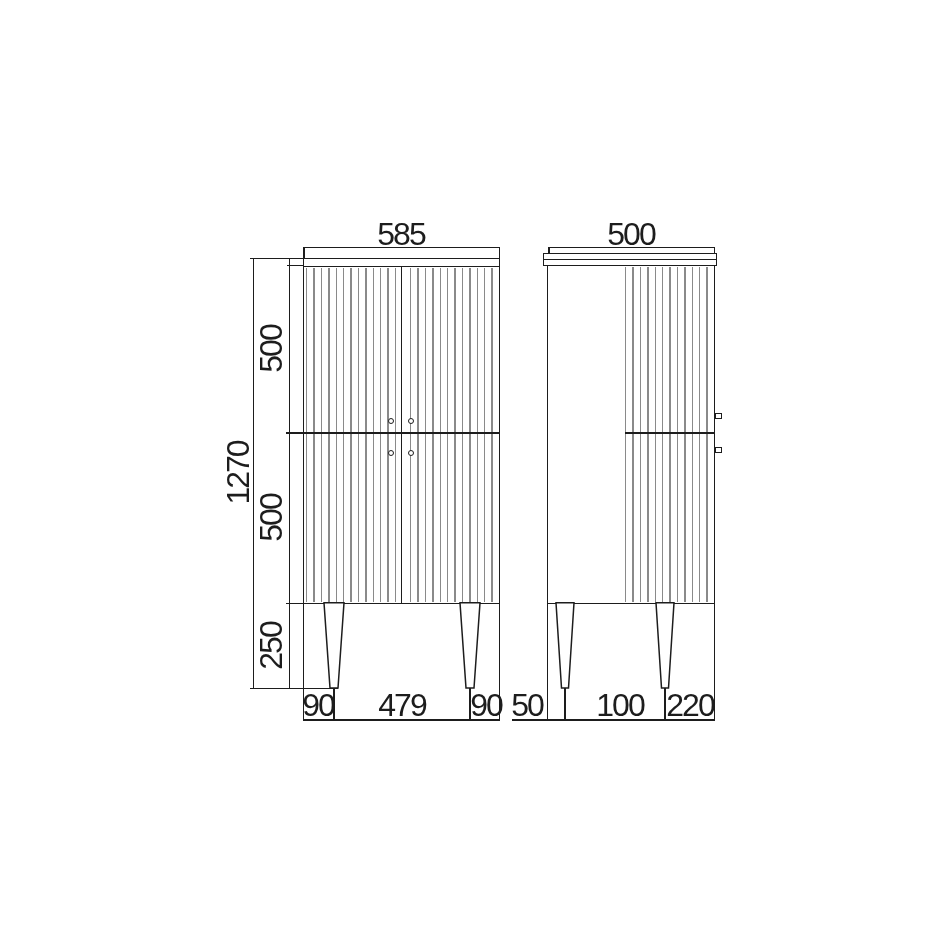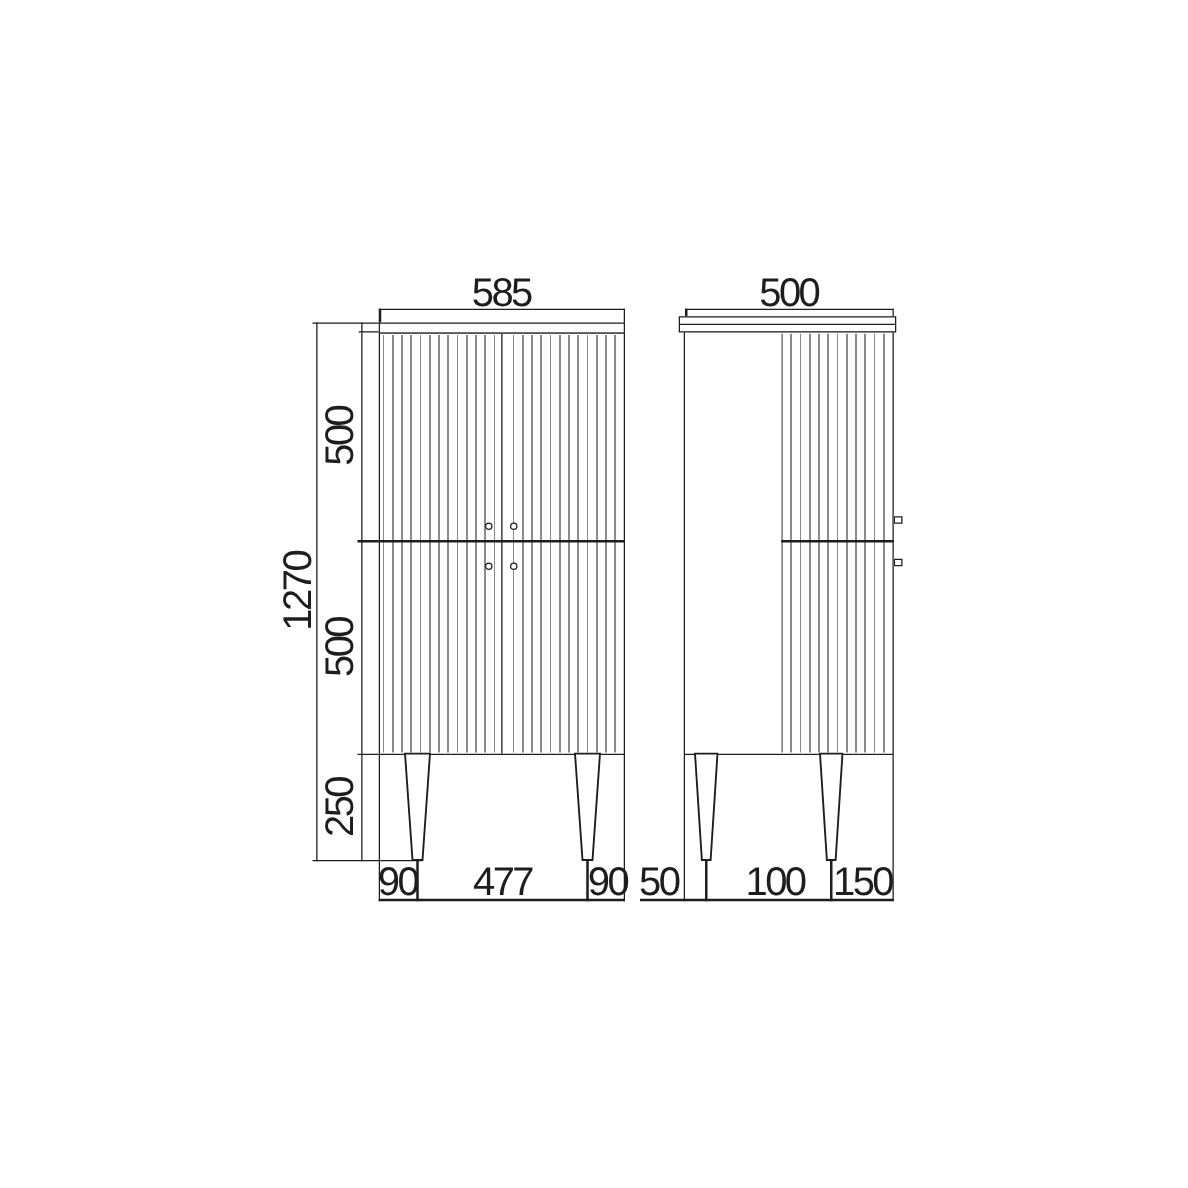--- a/index.html
+++ b/index.html
@@ -99,21 +99,21 @@
     <div class="dim v" style="left:271px;top:349px;">500</div>
     <div class="dim v" style="left:271px;top:518px;">500</div>
     <div class="dim v" style="left:271px;top:646px;">250</div>
 
     <div class="ln" style="left:302.5px;top:604px;width:1.5px;height:116.5px;"></div>
     <div class="ln" style="left:333px;top:688px;width:1.5px;height:32.5px;"></div>
     <div class="ln" style="left:469px;top:688px;width:1.5px;height:32.5px;"></div>
     <div class="ln" style="left:498.5px;top:604px;width:1.5px;height:116.5px;"></div>
     <div class="ln" style="left:303px;top:719px;width:197px;height:1.5px;"></div>
     <div class="dim" style="left:318px;top:705px;">90</div>
-    <div class="dim" style="left:402px;top:705px;">477</div>
+    <div class="dim" style="left:402px;top:705px;">479</div>
     <div class="dim" style="left:486px;top:705px;">90</div>
   </div>
 
   <div class="view">
 
     <div class="ln" style="left:548px;top:246.5px;width:167px;height:1.5px;"></div>
     <div class="ln" style="left:548px;top:246.5px;width:1.5px;height:7px;"></div>
     <div class="ln" style="left:713.5px;top:246.5px;width:1.5px;height:7px;"></div>
     <div class="dim" style="left:631px;top:234px;">500</div>
 
@@ -134,16 +134,16 @@
       <polygon points="1,0.8 19,0.8 13.5,86 6.5,86" fill="#ffffff" stroke="#1d1d1d" stroke-width="1.5"></polygon>
     </svg>
 
     <div class="ln" style="left:546.5px;top:604px;width:1.5px;height:116.5px;"></div>
     <div class="ln" style="left:564px;top:688px;width:1.5px;height:32.5px;"></div>
     <div class="ln" style="left:664px;top:688px;width:1.5px;height:32.5px;"></div>
     <div class="ln" style="left:713.5px;top:604px;width:1.5px;height:116.5px;"></div>
     <div class="ln" style="left:512px;top:719px;width:203px;height:1.5px;"></div>
     <div class="dim" style="left:527px;top:705px;">50</div>
     <div class="dim" style="left:620px;top:705px;">100</div>
-    <div class="dim" style="left:690px;top:705px;">150</div>
+    <div class="dim" style="left:690px;top:705px;">220</div>
   </div>
 
 </div>
 
 </body></html>

